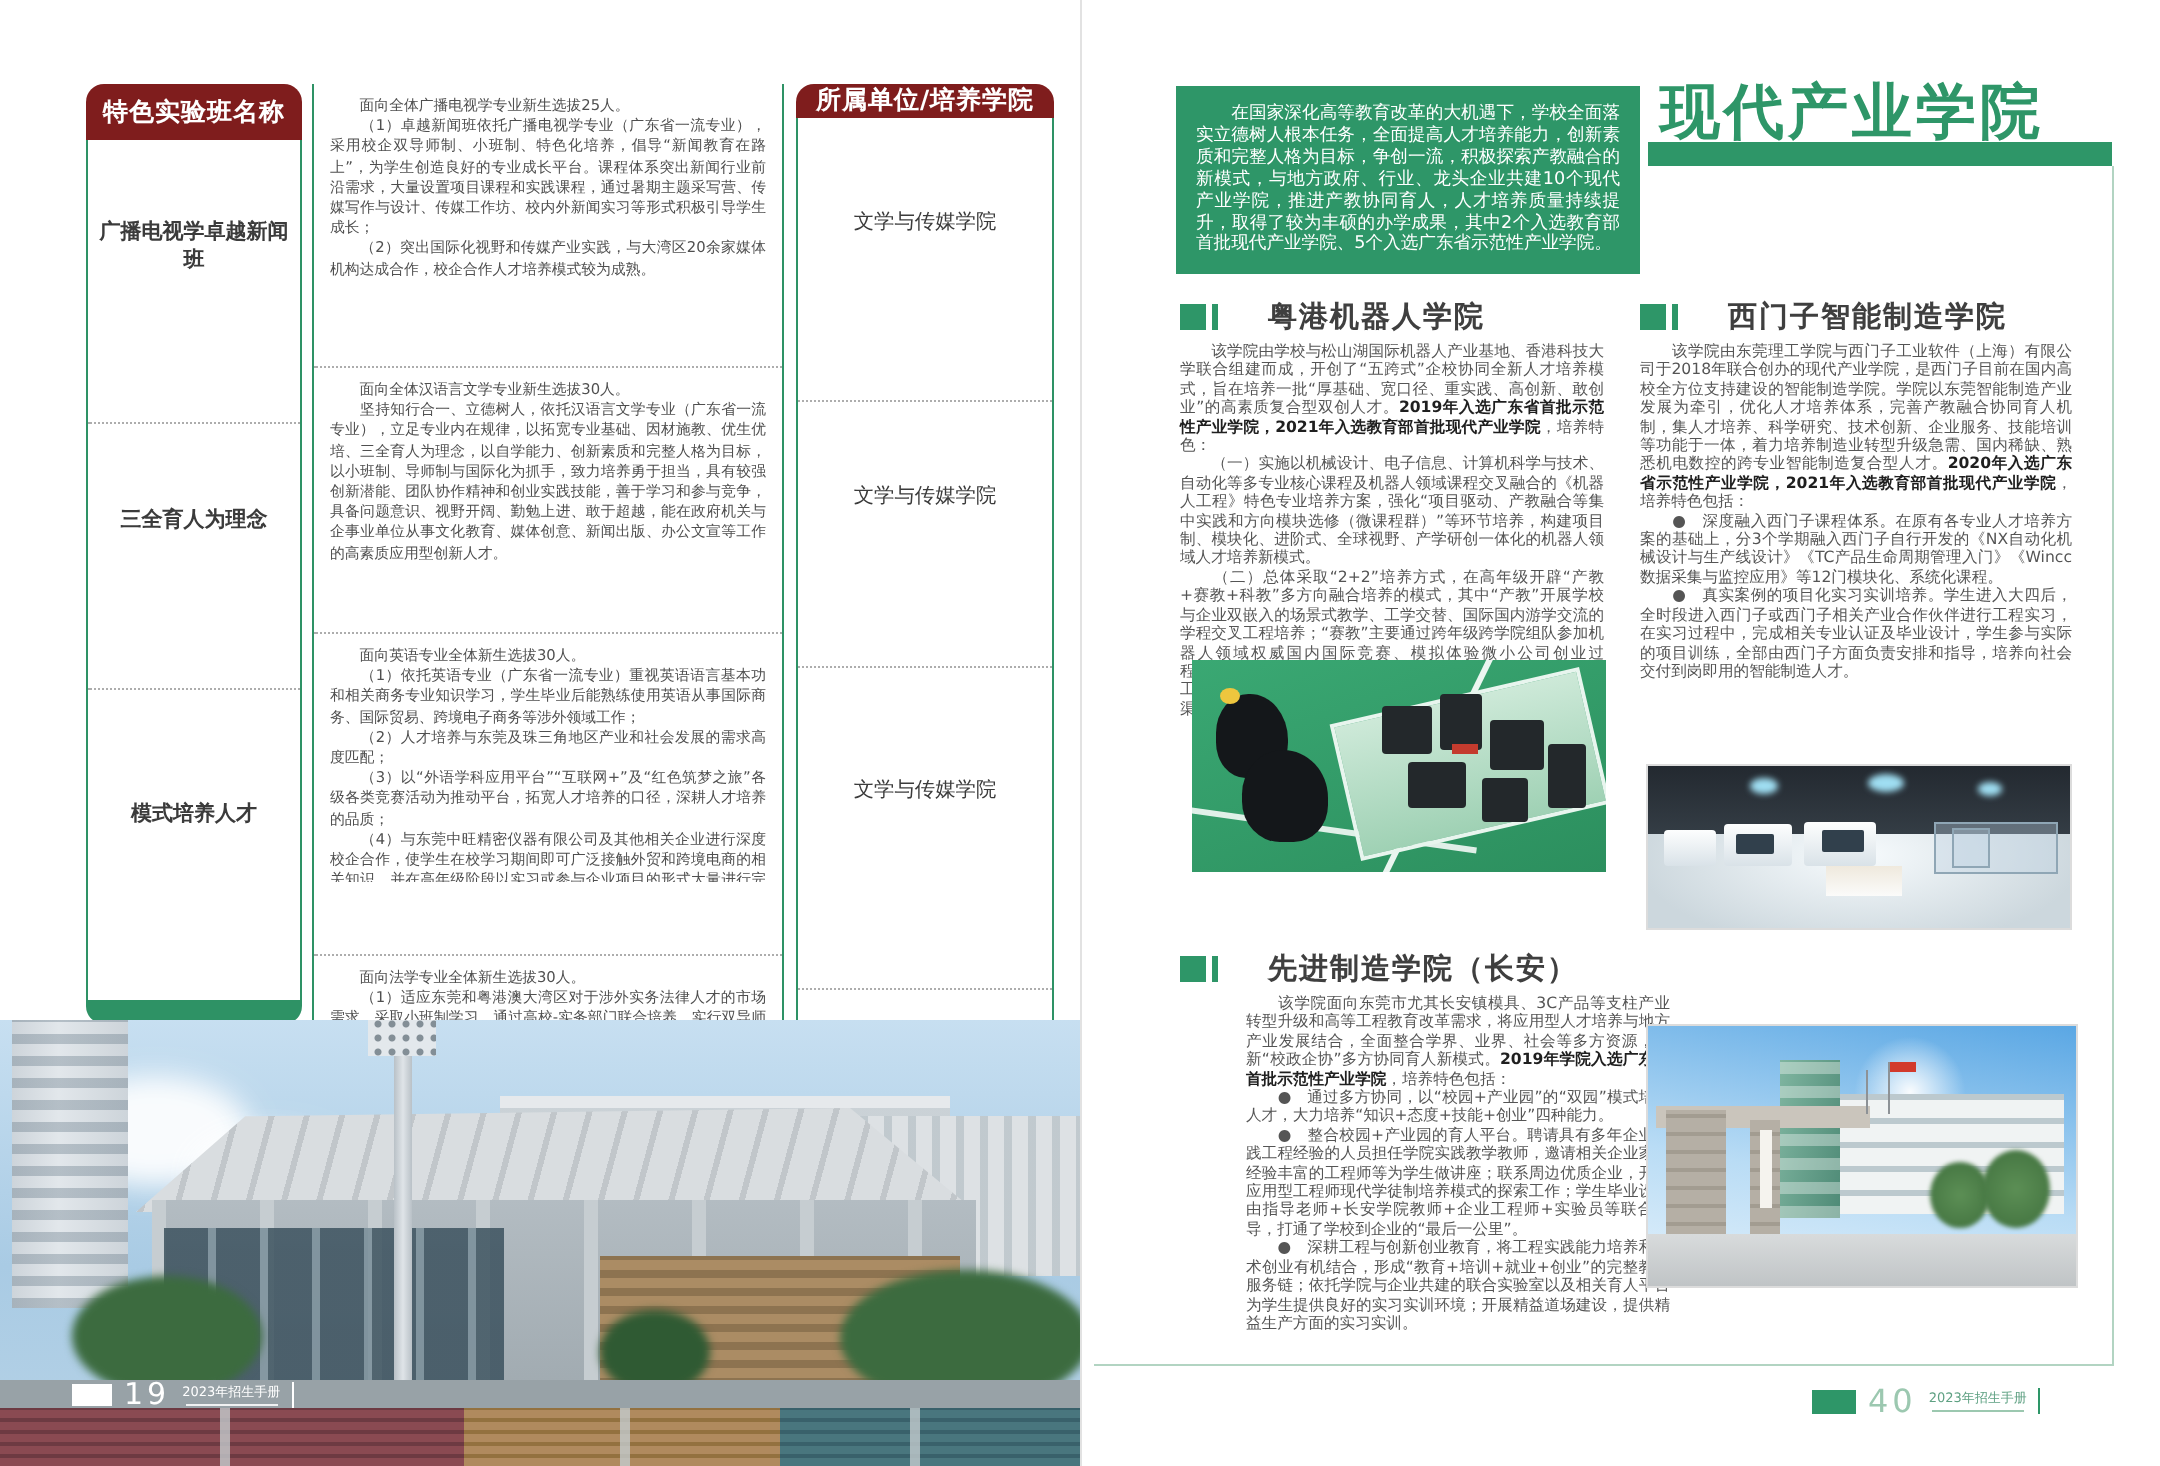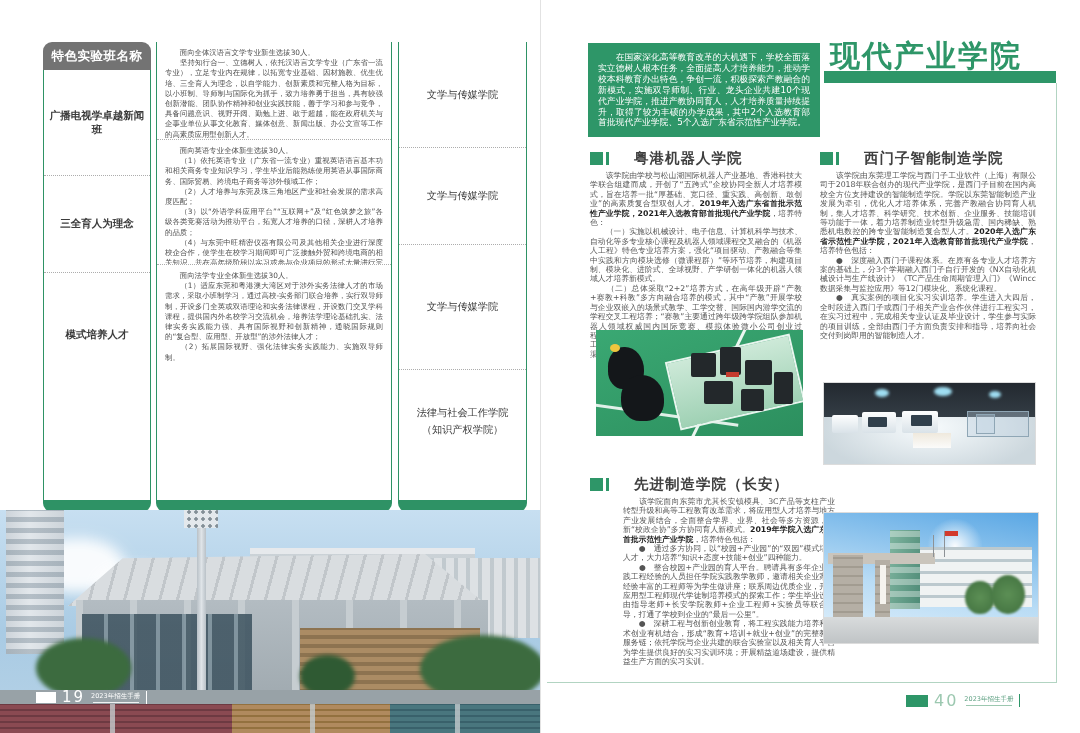--- a/index.html
+++ b/index.html
@@ -8,26 +8,26 @@
   .abs{position:absolute;}
 
   
   .seam{left:540px;top:0;width:1px;height:733px;background:#e2e2e2;}
 
   
   .tcol{position:absolute;top:42px;display:flex;flex-direction:column;height:470px;}
   .tcol-1{left:43px;width:108px;}
   .tcol-2{left:156px;width:236px;}
   .tcol-3{left:398px;width:129px;}
-  .thead{height:28px;background:#737373;border-radius:9px 9px 0 0;color:#fff;
+  .thead{height:28px;background:#7f1d1d;border-radius:9px 9px 0 0;color:#fff;
          font-size:12.5px;font-weight:bold;display:flex;align-items:center;justify-content:center;letter-spacing:.5px;}
   .tbody{flex:1;display:flex;flex-direction:column;border-left:1px solid #2E9265;border-right:1px solid #2E9265;background:#fff;}
   .tfoot{height:12px;background:#2E9265;border-radius:0 0 9px 9px;}
   .cell{box-sizing:border-box;overflow:hidden;}
-  .cell+.cell{border-top:1px dotted #ADADAD;}
+  .cell+.cell{border-top:1px dotted #ADADAD;margin-top:36px;}
   .r1{height:105px;} .r2{height:97px;} .r3{height:125px;} .r4{height:103px;}
   .cell-name{display:flex;align-items:center;justify-content:center;text-align:center;
              font-size:10.5px;font-weight:bold;color:#3B3B3B;padding:15px 3px;}
   .cell-feature{padding:6px 8px;font-size:7.4px;line-height:10.2px;color:#4F4F4F;
                 text-align:justify;white-space:pre-line;}
   .cell-unit{display:flex;align-items:center;justify-content:center;text-align:center;
              font-size:10.2px;color:#3B3B3B;white-space:pre-line;line-height:1.7;}
 
   
   .campus{left:0;top:510px;width:540px;height:223px;overflow:hidden;background:linear-gradient(#c7dff1,#a9cbe4 55%,#b6d2e6);}
@@ -142,35 +142,39 @@
       <div class="tbody">
         <div class="cell cell-name r1">广播电视学卓越新闻班</div>
         <div class="cell cell-name r2">三全育人为理念</div>
         <div class="cell cell-name r3">模式培养人才</div>
       </div>
       <div class="tfoot"></div>
     </div>
 
     <div class="tcol tcol-2">
       <div class="tbody">
+        <div class="cell cell-feature r1">　　面向全体广播电视学专业新生选拔25人。
+　　（1）卓越新闻班依托广播电视学专业（广东省一流专业），采用校企双导师制、小班制、特色化培养，倡导“新闻教育在路上”，为学生创造良好的专业成长平台。课程体系突出新闻行业前沿需求，大量设置项目课程和实践课程，通过暑期主题采写营、传媒写作与设计、传媒工作坊、校内外新闻实习等形式积极引导学生成长；
+　　（2）突出国际化视野和传媒产业实践，与大湾区20余家媒体机构达成合作，校企合作人才培养模式较为成熟。</div>
         <div class="cell cell-feature r2">　　面向全体汉语言文学专业新生选拔30人。
 　　坚持知行合一、立德树人，依托汉语言文学专业（广东省一流专业），立足专业内在规律，以拓宽专业基础、因材施教、优生优培、三全育人为理念，以自学能力、创新素质和完整人格为目标，以小班制、导师制与国际化为抓手，致力培养勇于担当，具有较强创新潜能、团队协作精神和创业实践技能，善于学习和参与竞争，具备问题意识、视野开阔、勤勉上进、敢于超越，能在政府机关与企事业单位从事文化教育、媒体创意、新闻出版、办公文宣等工作的高素质应用型创新人才。</div>
         <div class="cell cell-feature r3">　　面向英语专业全体新生选拔30人。
 　　（1）依托英语专业（广东省一流专业）重视英语语言基本功和相关商务专业知识学习，学生毕业后能熟练使用英语从事国际商务、国际贸易、跨境电子商务等涉外领域工作；
 　　（2）人才培养与东莞及珠三角地区产业和社会发展的需求高度匹配；
 　　（3）以“外语学科应用平台”“互联网+”及“红色筑梦之旅”各级各类竞赛活动为推动平台，拓宽人才培养的口径，深耕人才培养的品质；
 　　（4）与东莞中旺精密仪器有限公司及其他相关企业进行深度校企合作，使学生在校学习期间即可广泛接触外贸和跨境电商的相关知识，并在高年级阶段以实习或参与企业项目的形式大量进行完全真实的相关商务实操，使学生在毕业时可拥有比同类专业同学更为完整和系统的商务知识和经验，极大增强在就业市场上的竞争力。</div>
         <div class="cell cell-feature r4">　　面向法学专业全体新生选拔30人。
 　　（1）适应东莞和粤港澳大湾区对于涉外实务法律人才的市场需求，采取小班制学习，通过高校-实务部门联合培养，实行双导师制，开设多门全英或双语理论和实务法律课程，开设数门交叉学科课程，提供国内外名校学习交流机会，培养法学理论基础扎实、法律实务实践能力强、具有国际视野和创新精神，通晓国际规则的“复合型、应用型、开放型”的涉外法律人才；
 　　（2）拓展国际视野、强化法律实务实践能力、实施双导师制。</div>
       </div>
       <div class="tfoot"></div>
     </div>
 
     <div class="tcol tcol-3">
+      <div class="thead">所属单位/培养学院</div>
       <div class="tbody">
         <div class="cell cell-unit r1">文学与传媒学院</div>
         <div class="cell cell-unit r2">文学与传媒学院</div>
         <div class="cell cell-unit r3">文学与传媒学院</div>
         <div class="cell cell-unit r4">法律与社会工作学院
 （知识产权学院）</div>
       </div>
       <div class="tfoot"></div>
     </div>
 
@@ -209,21 +213,21 @@
     </div>
   </div>
 
   <div>
 
     <div class="abs page-title">现代产业学院</div>
     <div class="abs title-bar"></div>
     <div class="abs v-frame"></div>
     <div class="abs h-frame"></div>
 
-    <div class="abs intro-box">　　在国家深化高等教育改革的大机遇下，学校全面落实立德树人根本任务，全面提高人才培养能力，推动学校本科教育办出特色，争创一流，积极探索产教融合的新模式，实施双导师制、行业、龙头企业共建10个现代产业学院，推进产教协同育人，人才培养质量持续提升，取得了较为丰硕的办学成果，其中2个入选教育部首批现代产业学院、5个入选广东省示范性产业学院。</div>
+    <div class="abs intro-box">　　在国家深化高等教育改革的大机遇下，学校全面落实立德树人根本任务，全面提高人才培养能力，创新素质和完整人格为目标，争创一流，积极探索产教融合的新模式，与地方政府、行业、龙头企业共建10个现代产业学院，推进产教协同育人，人才培养质量持续提升，取得了较为丰硕的办学成果，其中2个入选教育部首批现代产业学院、5个入选广东省示范性产业学院。</div>
 
     <div class="abs sec-h" style="left:590px;top:150px;">
       <span class="sec-sq"></span>
       <span class="sec-bar"></span>
       <span class="sec-title">粤港机器人学院</span>
     </div>
     <div class="abs sec-text" style="left:590px;top:171px;width:212px;">
       <p><span>　　该学院由学校与松山湖国际机器人产业基地、香港科技大学联合组建而成，开创了“五跨式”企校协同全新人才培养模式，旨在培养一批“厚基础、宽口径、重实践、高创新、敢创业”的高素质复合型双创人才。</span><b>2019年入选广东省首批示范性产业学院，2021年入选教育部首批现代产业学院</b><span>，培养特色：</span></p>
       <div class="sec-paras">　　（一）实施以机械设计、电子信息、计算机科学与技术、自动化等多专业核心课程及机器人领域课程交叉融合的《机器人工程》特色专业培养方案，强化“项目驱动、产教融合等集中实践和方向模块选修（微课程群）”等环节培养，构建项目制、模块化、进阶式、全球视野、产学研创一体化的机器人领域人才培养新模式。
 　　（二）总体采取“2+2”培养方式，在高年级开辟“产教+赛教+科教”多方向融合培养的模式，其中“产教”开展学校与企业双嵌入的场景式教学、工学交替、国际国内游学交流的学程交叉工程培养；“赛教”主要通过跨年级跨学院组队参加机器人领域权威国内国际竞赛、模拟体验微小公司创业过程；“科教”则全程深度参与教师、企业、研究院所技术部门的工程项目研发，对焦机器人领域工程师培养目标对学生进行多渠道、个性化培养。</div>

